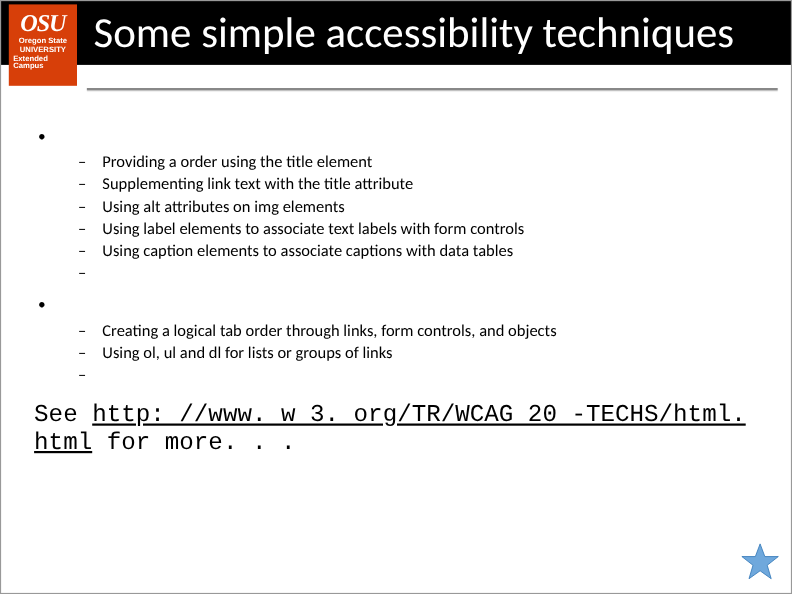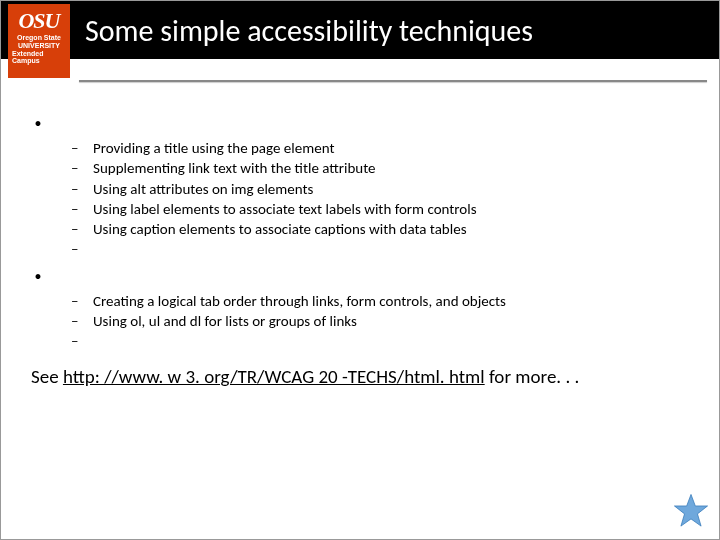--- a/index.html
+++ b/index.html
@@ -49,21 +49,21 @@
     font-weight: bold;
   }
   .logo-ext {
     font-family: Arial, sans-serif;
     color: #ffffff;
     font-size: 7px;
     font-weight: bold;
   }
   .slide-title {
     color: #ffffff;
-    font-size: 30px;
+    font-size: 39px;
     font-weight: 400;
     margin-left: 84px;
   }
   .header-rule {
     position: absolute;
     top: 78px;
     left: 78px;
     right: 12px;
     height: 3px;
     border-bottom: 2px solid #888;
@@ -86,23 +86,24 @@
   .l1 .bullet { width: 26px; text-align: center; font-size: 14px; }
   ul.sub { list-style: none; margin-left: 46px; margin-bottom: 8px; }
   .l2 {
     font-size: 15px;
     display: flex;
     align-items: baseline;
     line-height: 1.35;
   }
   .l2 .dash { width: 22px; text-align: left; }
   .footer-text {
-    font-size: 19px;
+    font-size: 22px;
     margin-top: 14px;
     margin-left: 6px;
+    font-family: Liberation Mono, monospace;
   }
   .footer-text .link { text-decoration: underline; }
   .star-icon {
     position: absolute;
     right: 10px;
     bottom: 10px;
     width: 36px;
     height: 36px;
   }
 </style>
@@ -126,21 +127,21 @@
 
 <div class="content">
   <ul class="top">
     <li>
       <div class="l1">
           <span class="bullet">•</span>
         </div>
       <ul class="sub">
         <li class="l2">
             <span class="dash">–</span>
-            <span>Providing a title using the page element</span>
+            <span>Providing a order using the title element</span>
           </li>
         <li class="l2">
             <span class="dash">–</span>
             <span>Supplementing link text with the title attribute</span>
           </li>
         <li class="l2">
             <span class="dash">–</span>
             <span>Using alt attributes on img elements</span>
           </li>
         <li class="l2">

